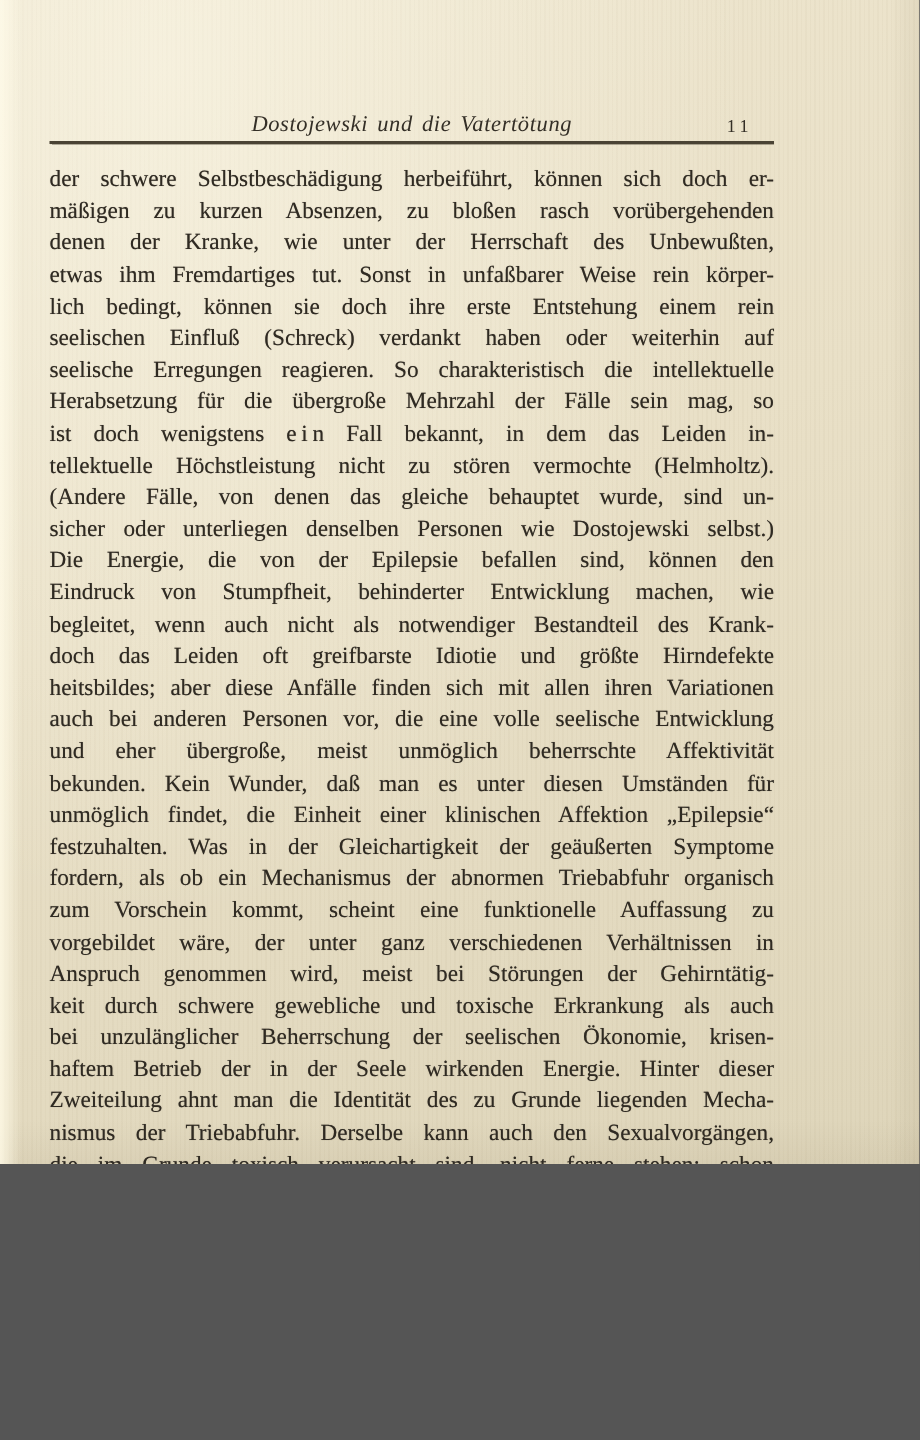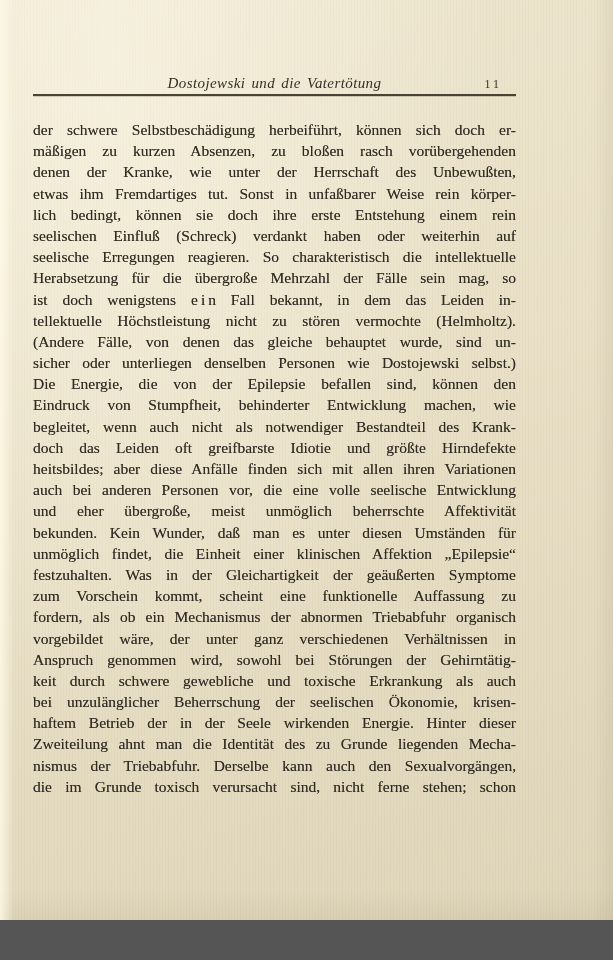--- a/index.html
+++ b/index.html
@@ -3,21 +3,21 @@
 <meta charset="utf-8">
 <style>
   html, body {
     margin: 0;
     padding: 0;
     background: #555;
   }
   .scan {
     position: relative;
     width: 613px;
-    height: 920px;
+    height: 776px;
     overflow: hidden;
     font-family: "Liberation Serif", "DejaVu Serif", serif;
     color: #2f2a22;
     background:
       radial-gradient(ellipse at 18% 6%, rgba(255,252,238,0.50), rgba(255,252,238,0) 55%),
       linear-gradient(to right, rgba(255,250,230,0.85) 0px, rgba(255,250,230,0) 14px),
       linear-gradient(to left, rgba(95,78,45,0.07) 0px, rgba(95,78,45,0) 20px),
       linear-gradient(to top, rgba(95,78,45,0.06) 0px, rgba(95,78,45,0) 30px),
       repeating-linear-gradient(90deg, rgba(120,100,60,0.035) 0px, rgba(120,100,60,0.035) 1px, rgba(0,0,0,0) 1px, rgba(0,0,0,0) 3px),
       linear-gradient(160deg, #eee6cf 0%, #e9e0c7 45%, #ded5ba 100%);
@@ -48,21 +48,21 @@
     letter-spacing: 3px;
     color: #342f27;
   }
   .head-rule {
     margin-top: 2px;
     height: 2px;
     background: #4a4334;
     box-shadow: 0 0.5px 0.5px rgba(74,67,52,0.4);
   }
   .body-text {
-    margin-top: 23px;
+    margin-top: 13px;
     font-size: 15.5px;
     line-height: 21.2px;
   }
   .line {
     height: 21.2px;
     text-align: justify;
     -moz-text-align-last: justify;
     text-align-last: justify;
     word-spacing: 1px;
     white-space: normal;
@@ -95,24 +95,24 @@
         <div class="line">Die Energie, die von der Epilepsie befallen sind, können den</div>
         <div class="line">Eindruck von Stumpfheit, behinderter Entwicklung machen, wie</div>
         <div class="line">begleitet, wenn auch nicht als notwendiger Bestandteil des Krank-</div>
         <div class="line">doch das Leiden oft greifbarste Idiotie und größte Hirndefekte</div>
         <div class="line">heitsbildes; aber diese Anfälle finden sich mit allen ihren Variationen</div>
         <div class="line">auch bei anderen Personen vor, die eine volle seelische Entwicklung</div>
         <div class="line">und eher übergroße, meist unmöglich beherrschte Affektivität</div>
         <div class="line">bekunden. Kein Wunder, daß man es unter diesen Umständen für</div>
         <div class="line">unmöglich findet, die Einheit einer klinischen Affektion „Epilepsie“</div>
         <div class="line">festzuhalten. Was in der Gleichartigkeit der geäußerten Symptome</div>
+        <div class="line">fordern, als ob ein Mechanismus der abnormen Triebabfuhr organisch</div>
         <div class="line">zum Vorschein kommt, scheint eine funktionelle Auffassung zu</div>
-        <div class="line">fordern, als ob ein Mechanismus der abnormen Triebabfuhr organisch</div>
         <div class="line">vorgebildet wäre, der unter ganz verschiedenen Verhältnissen in</div>
-        <div class="line">Anspruch genommen wird, sowohl bei Störungen der Gehirntätig-</div>
+        <div class="line">Anspruch genommen wird, meist bei Störungen der Gehirntätig-</div>
         <div class="line">keit durch schwere gewebliche und toxische Erkrankung als auch</div>
         <div class="line">bei unzulänglicher Beherrschung der seelischen Ökonomie, krisen-</div>
         <div class="line">haftem Betrieb der in der Seele wirkenden Energie. Hinter dieser</div>
         <div class="line">Zweiteilung ahnt man die Identität des zu Grunde liegenden Mecha-</div>
         <div class="line">nismus der Triebabfuhr. Derselbe kann auch den Sexualvorgängen,</div>
         <div class="line">die im Grunde toxisch verursacht sind, nicht ferne stehen; schon</div>
       </div>
   </div>
 </div>
 

